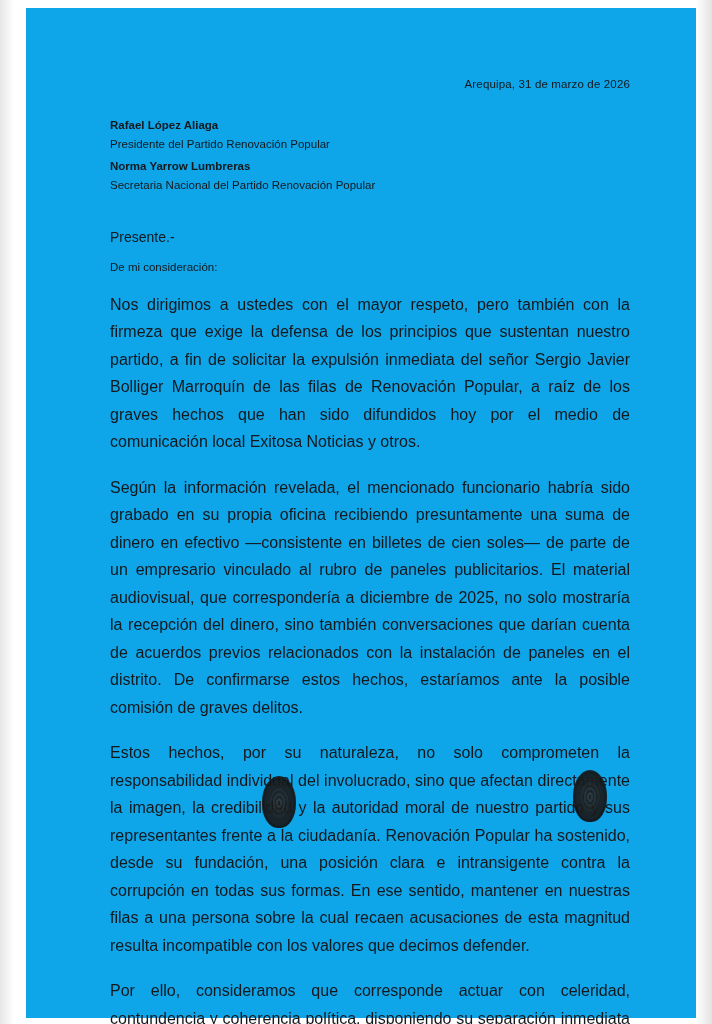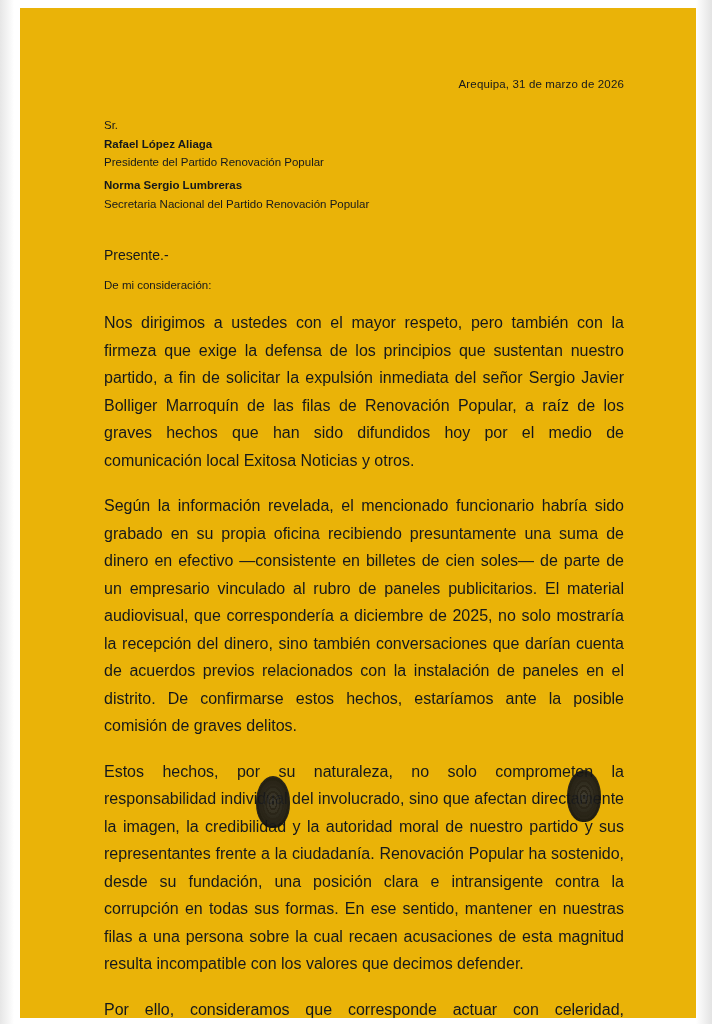--- a/index.html
+++ b/index.html
@@ -33,25 +33,25 @@
   .page:after {
     content: "";
     position: absolute;
     right: 0; top: 0;
     width: 16px; height: 1024px;
     background: linear-gradient(to left, #e3e3e3, #ffffff);
     pointer-events: none;
   }
   .sheet {
     position: absolute;
-    left: 20px;
+    left: 26px;
     top: 8px;
     width: 676px;
     height: 1010px;
-    background: #eab308;
+    background: #0ea5e9;
   }
   .content {
     position: absolute;
     left: 84px;
     top: 70px;
     width: 520px;
   }
   .date-line {
     text-align: right;
     font-size: 11.5px;
@@ -136,27 +136,26 @@
 </head>
 <body>
 
 <div class="page">
   <div class="sheet">
     <div class="content">
 
       <div class="date-line">Arequipa, 31 de marzo de 2026</div>
 
       <div class="addr">
-        <div>Sr.</div>
         <div class="strong">Rafael López Aliaga</div>
         <div>Presidente del Partido Renovación Popular</div>
       </div>
 
       <div class="addr">
-        <div class="strong">Norma Sergio Lumbreras</div>
+        <div class="strong">Norma Yarrow Lumbreras</div>
         <div>Secretaria Nacional del Partido Renovación Popular</div>
       </div>
 
       <div class="present">Presente.-</div>
       <div class="salutation">De mi consideración:</div>
 
       <p class="para">Nos dirigimos a ustedes con el mayor respeto, pero también con la firmeza que exige la defensa de los principios que sustentan nuestro partido, a fin de solicitar la expulsión inmediata del señor Sergio Javier Bolliger Marroquín de las filas de Renovación Popular, a raíz de los graves hechos que han sido difundidos hoy por el medio de comunicación local Exitosa Noticias y otros.</p>
       <p class="para">Según la información revelada, el mencionado funcionario habría sido grabado en su propia oficina recibiendo presuntamente una suma de dinero en efectivo —consistente en billetes de cien soles— de parte de un empresario vinculado al rubro de paneles publicitarios. El material audiovisual, que correspondería a diciembre de 2025, no solo mostraría la recepción del dinero, sino también conversaciones que darían cuenta de acuerdos previos relacionados con la instalación de paneles en el distrito. De confirmarse estos hechos, estaríamos ante la posible comisión de graves delitos.</p>
       <p class="para">Estos hechos, por su naturaleza, no solo comprometen la responsabilidad individual del involucrado, sino que afectan directamente la imagen, la credibilidad y la autoridad moral de nuestro partido y sus representantes frente a la ciudadanía. Renovación Popular ha sostenido, desde su fundación, una posición clara e intransigente contra la corrupción en todas sus formas. En ese sentido, mantener en nuestras filas a una persona sobre la cual recaen acusaciones de esta magnitud resulta incompatible con los valores que decimos defender.</p>
       <p class="para">Por ello, consideramos que corresponde actuar con celeridad, contundencia y coherencia política, disponiendo su separación inmediata del partido mientras se esclarecen los hechos en las instancias correspondientes. La inacción o la tibieza en un caso como este solo contribuirían a erosionar la confianza de los ciudadanos y a debilitar el proyecto político que representamos.</p>

